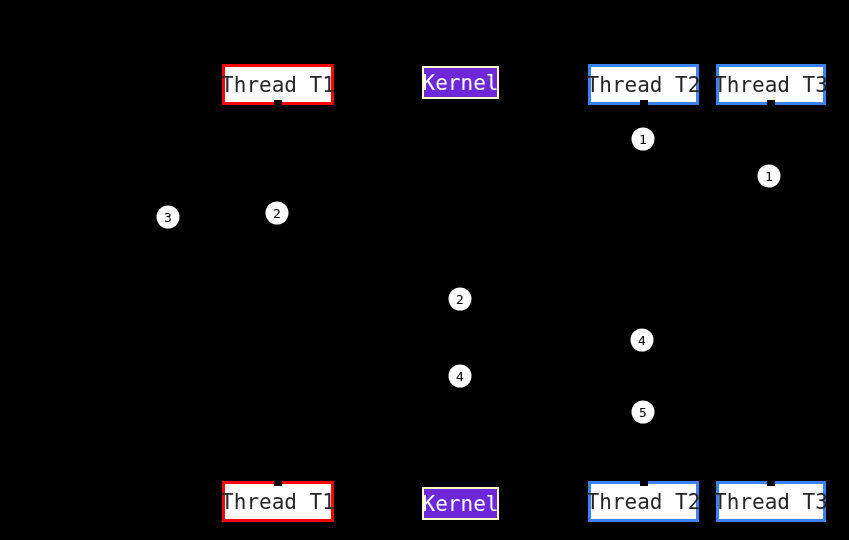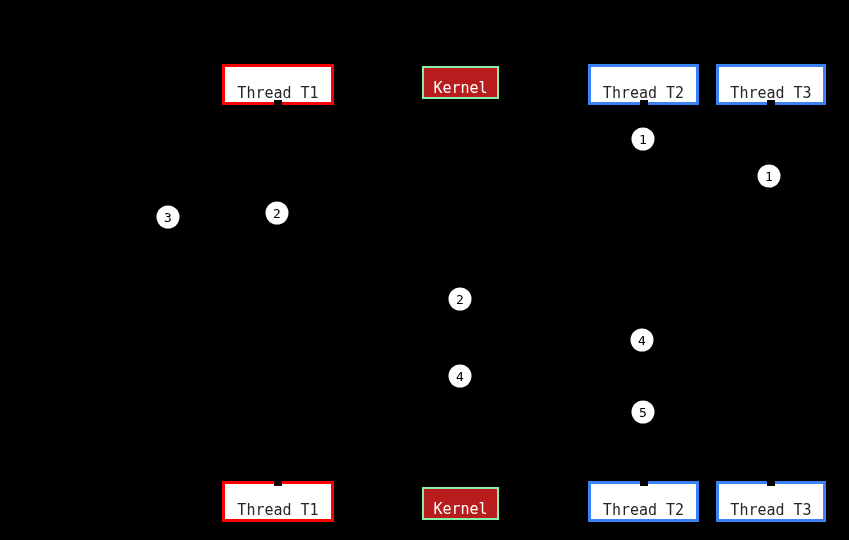--- a/index.html
+++ b/index.html
@@ -12,36 +12,36 @@
     width: 849px;
     height: 540px;
     background: #000000;
     overflow: hidden;
     font-family: "DejaVu Sans Mono", "Liberation Mono", monospace;
   }
   .box {
     position: absolute;
     box-sizing: border-box;
     display: flex;
-    align-items: flex-end;
+    align-items: center;
     justify-content: center;
     background: #ffffff;
-    font-size: 15px;
+    font-size: 21px;
     color: #262626;
     white-space: nowrap;
   }
   .box.red-outline {
     border: 3px solid #ff0000;
   }
   .box.blue-outline {
     border: 3px solid #3b82f6;
   }
   .box.blue-filled {
-    border: 2px solid #86efac;
-    background: #b91c1c;
+    border: 2px solid #fef9c3;
+    background: #6d28d9;
     color: #ffffff;
   }
   .box-label {
     position: relative;
     z-index: 1;
   }
   .notch {
     position: absolute;
     left: 50%;
     transform: translateX(-50%);

